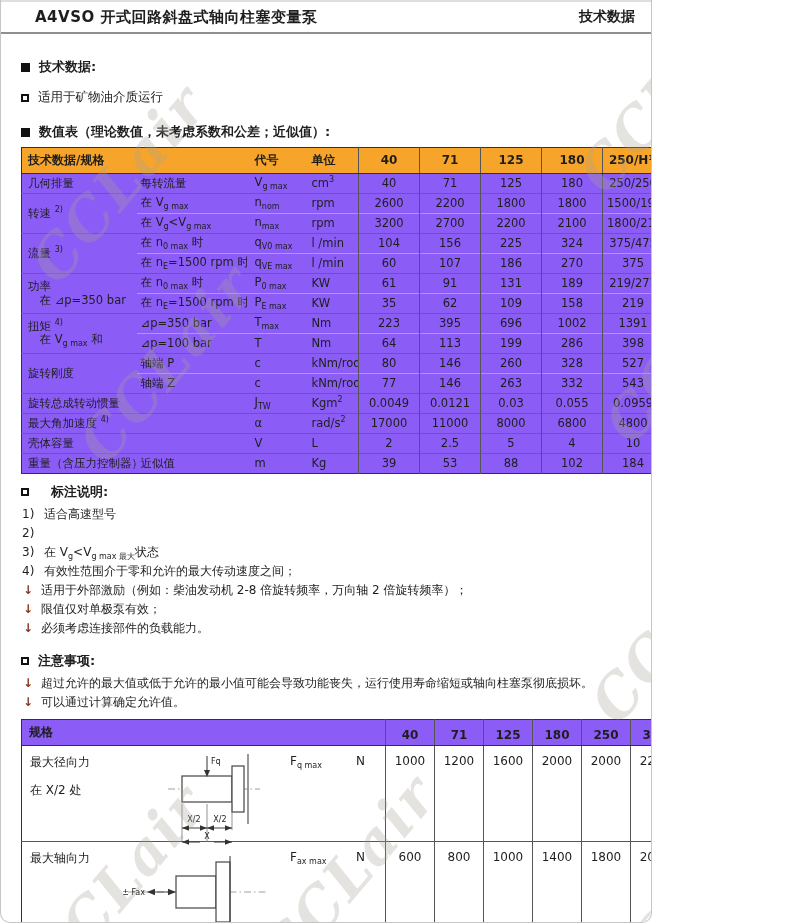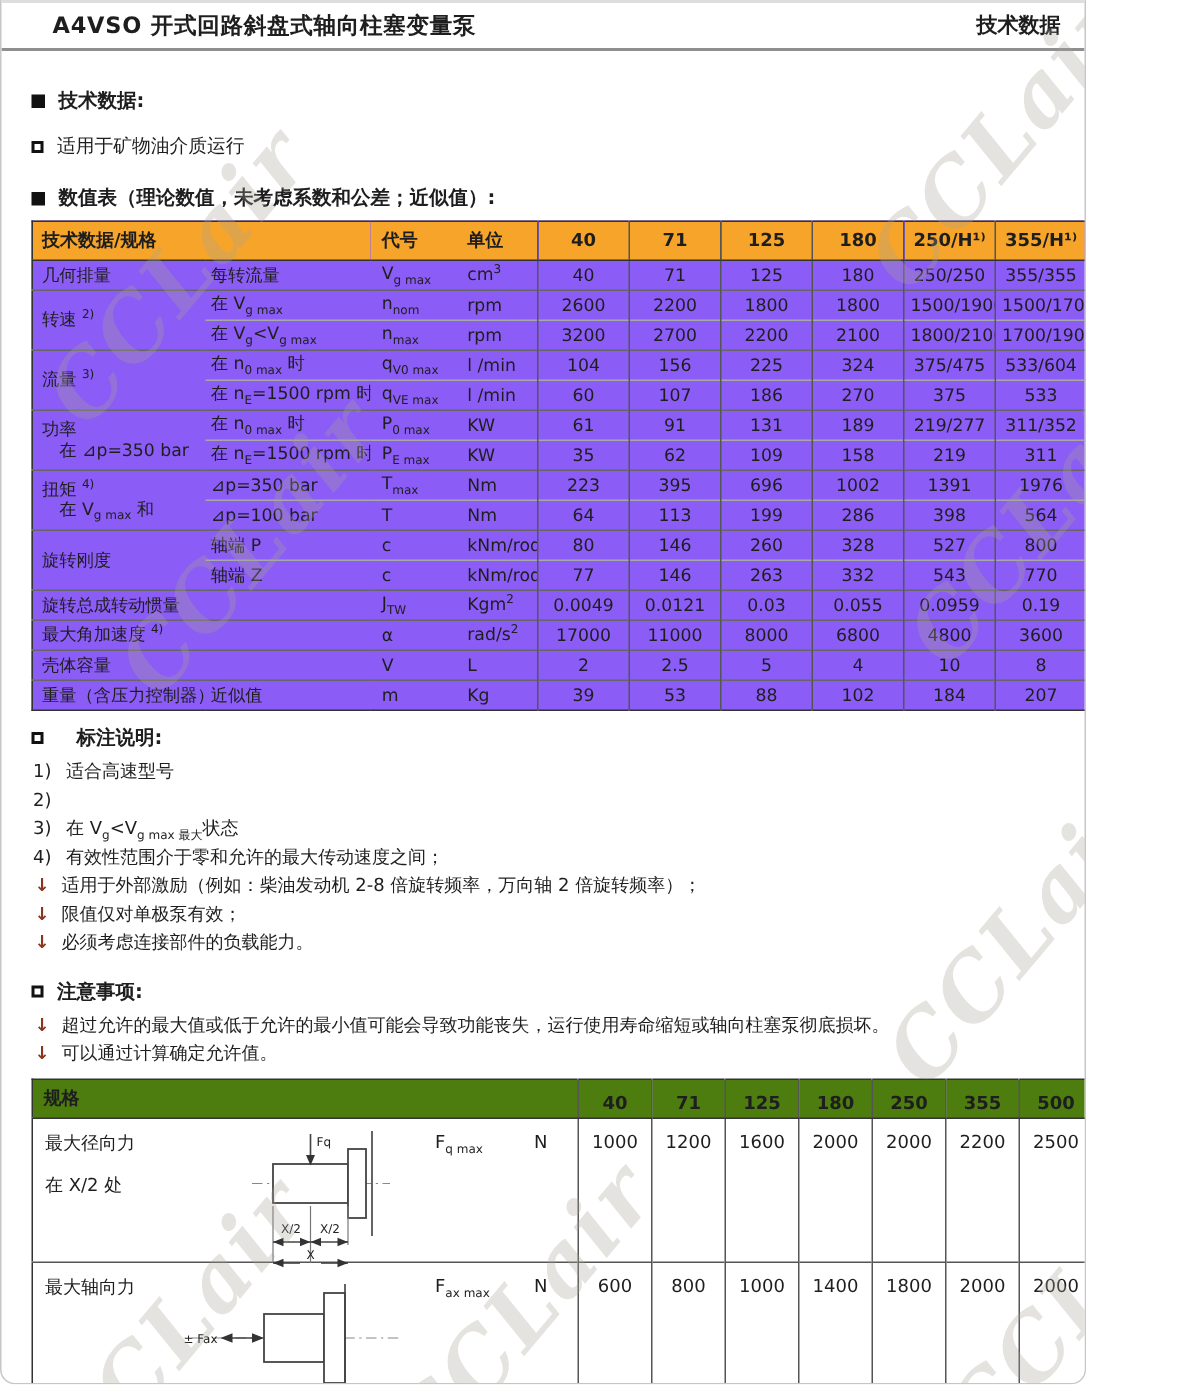--- a/index.html
+++ b/index.html
@@ -1,18 +1,18 @@
 <!DOCTYPE html>
 <html><head>
 <meta charset="utf-8">
 <style>
   *{margin:0;padding:0;box-sizing:border-box;}
   html,body{background:#fff;}
   body{width:800px;height:923px;font-family:"DejaVu Sans","Liberation Sans",sans-serif;color:#1e1e1e;}
-  .page{position:relative;width:724px;height:923px;overflow:hidden;background:#fff;
+  .page{position:relative;width:652px;height:923px;overflow:hidden;background:#fff;
         border:1px solid #c6c6c6;border-top:none;border-radius:0 0 10px 10px;}
   
   .titlebar{position:relative;z-index:1;height:34px;border-top:2px solid #dedede;border-bottom:2px solid #8f8f8f;
             display:flex;align-items:center;justify-content:space-between;padding:0 16px 0 34px;}
   .title-left{font-size:15px;font-weight:bold;letter-spacing:.5px;}
   .title-right{font-size:14px;font-weight:bold;}
   .content{position:relative;z-index:1;padding:12px 16px 0 20px;}
   
   .sec{display:flex;align-items:center;gap:9px;font-size:13px;font-weight:bold;margin-top:12px;}
   .sq-filled{width:9px;height:9px;background:#111;flex:0 0 auto;}
@@ -35,21 +35,21 @@
   .t1 tr.part td{border-top:1px solid #a8a8a8;}
   
   .note-line{display:flex;font-size:12px;line-height:19px;margin-left:1px;}
   .note-num{width:22px;flex:0 0 auto;}
   .bullet-line{display:flex;font-size:12px;line-height:19px;}
   .arrow{width:20px;flex:0 0 auto;color:#8a3520;font-weight:bold;padding-left:2px;}
   .block{margin-top:4px;}
   
   table.t2{border-collapse:collapse;table-layout:fixed;width:707px;margin-top:7px;font-size:12px;
            border:1.5px solid #333;background:#fff;}
-  .t2 thead th{background:#4d7c0f;height:26px;font-weight:bold;text-align:left;padding-left:7px;
+  .t2 thead th{background:#8b5cf6;height:26px;font-weight:bold;text-align:left;padding-left:7px;
                border-bottom:1.5px solid #333;}
   .t2 thead th.num{text-align:center;padding-left:0;}
   .t2 .num{border-left:1px solid #555;text-align:center;vertical-align:top;padding-top:8px;}
   .t2 tbody tr.sep td{border-top:1px solid #555;}
   .force-cell{position:relative;padding:0;}
   .fc-h1{height:96px;text-align:center;}
   .fc-h2{height:96px;}
   .fc-label1{position:absolute;left:8px;top:8px;font-size:12px;}
   .fc-label2{position:absolute;left:8px;top:36px;font-size:12px;}
   .fc-sym{position:absolute;left:268px;top:8px;font-size:12px;}

